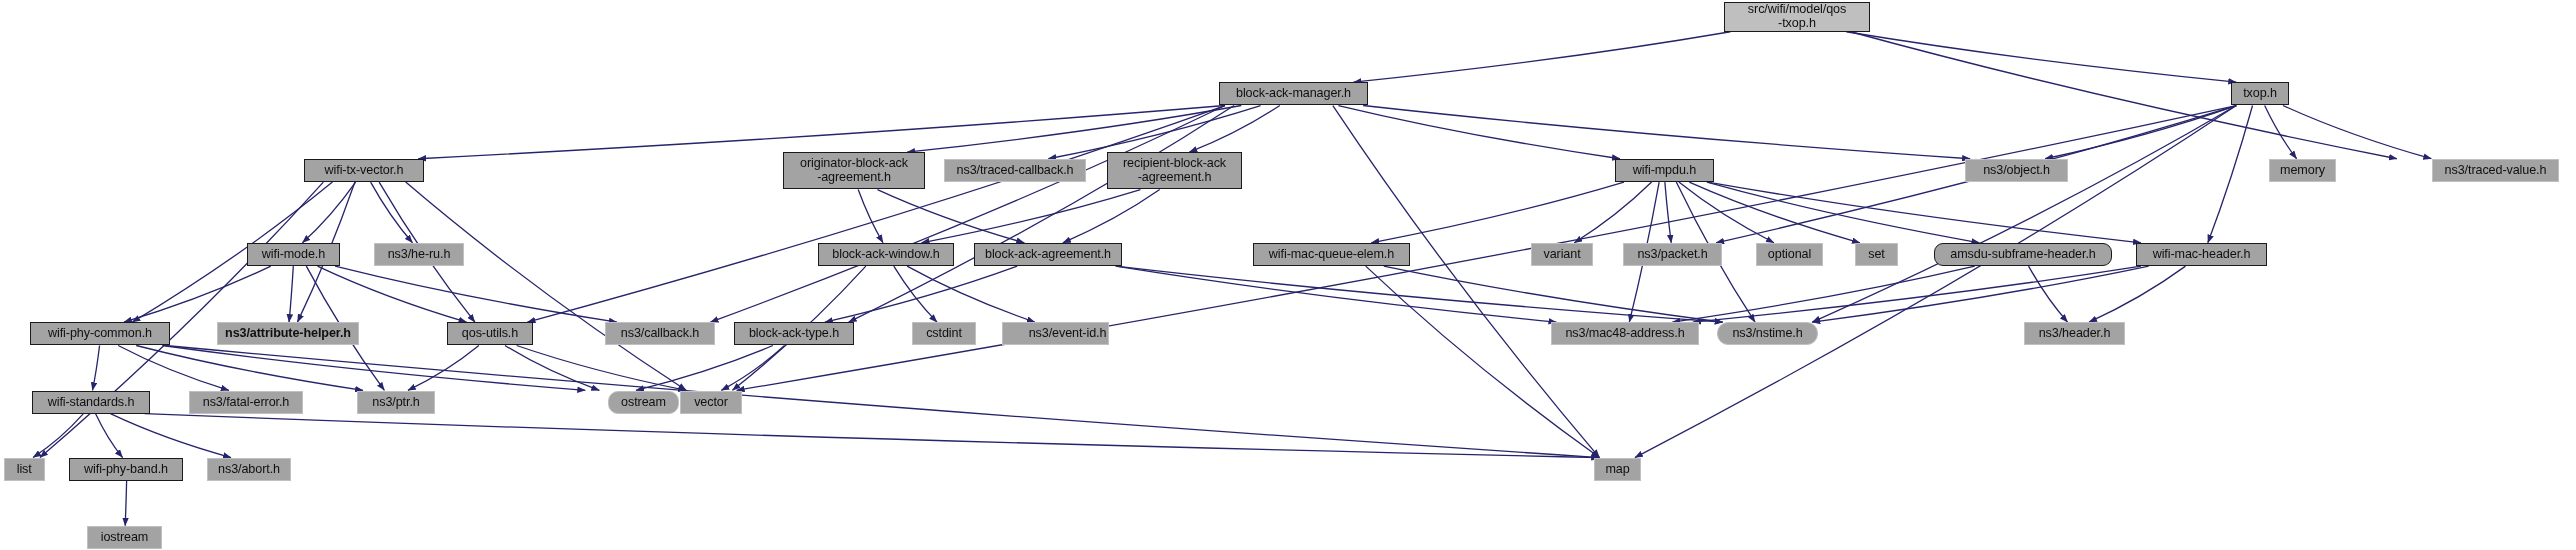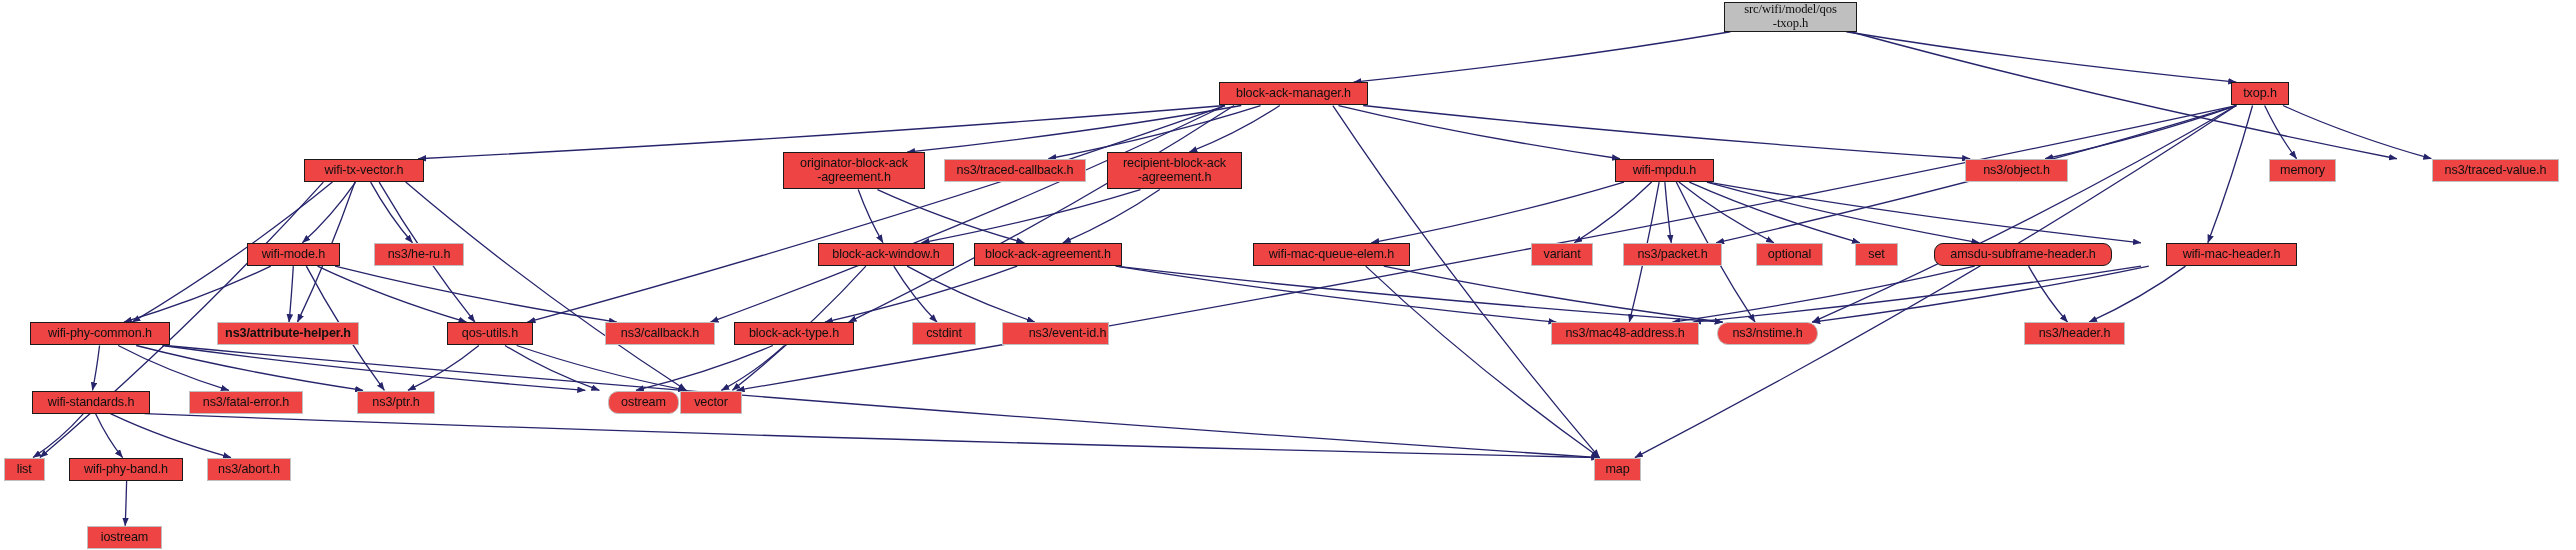--- a/index.html
+++ b/index.html
@@ -25,21 +25,21 @@
   }
   .node {
     position: absolute;
     box-sizing: border-box;
     display: flex;
     align-items: center;
     justify-content: center;
     text-align: center;
     line-height: 1.1;
     white-space: pre-line;
-    background: #ef4444;
+    background: #a3a3a3;
     border: 0.9px solid #c0c0c0;
     color: #101010;
     font-size: 12.6px;
     letter-spacing: -0.1px;
     z-index: 5;
   }
   .node.hdr {
     border: 1.5px solid #1a1a1a;
   }
   .node.root {
@@ -128,21 +128,21 @@
         <path d="M826.84,370 Q760.8340000000001,398 680.16,418" fill="none" stroke="#26246b" stroke-width="1.4" marker-end="url(#arrow)"></path>
         <path d="M839.32,370 Q808.8820000000001,398 771.68,418" fill="none" stroke="#26246b" stroke-width="1.4" marker-end="url(#arrow)"></path>
         <path d="M88.48,443 Q64.19800000000001,470.5 34.519999999999996,490" fill="none" stroke="#26246b" stroke-width="1.4" marker-end="url(#arrow)"></path>
         <path d="M101.56,443 Q114.556,470.5 130.44,490" fill="none" stroke="#26246b" stroke-width="1.4" marker-end="url(#arrow)"></path>
         <path d="M117.4,443 Q175.54,470.5 246.6,490" fill="none" stroke="#26246b" stroke-width="1.4" marker-end="url(#arrow)"></path>
         <path d="M154,443 Q855.1,470.5 1712,490" fill="none" stroke="#26246b" stroke-width="1.4" marker-end="url(#arrow)"></path>
         <path d="M134.76,515 Q134.076,543 133.24,563" fill="none" stroke="#26246b" stroke-width="1.4" marker-end="url(#arrow)"></path>
       </g>
   </svg>
   <div id="node-layer">
-      <div class="node root" style="left: 1724px; top: 1.9px; width: 133px; height: 30px; font-family: Liberation Serif, serif;">src/wifi/model/qos
+      <div class="node root" style="left: 1724px; top: 1.9px; width: 146px; height: 30px;">src/wifi/model/qos
 -txop.h</div>
       <div class="node hdr" style="left: 1219px; top: 82px; width: 149px; height: 23.4px;">block-ack-manager.h</div>
       <div class="node hdr" style="left: 2231px; top: 82px; width: 58px; height: 23.4px;">txop.h</div>
       <div class="node hdr" style="left: 304px; top: 159px; width: 120px; height: 23.4px;">wifi-tx-vector.h</div>
       <div class="node hdr" style="left: 783px; top: 152px; width: 142px; height: 37px;">originator-block-ack
 -agreement.h</div>
       <div class="node sys" style="left: 944px; top: 159px; width: 142px; height: 23.4px;">ns3/traced-callback.h</div>
       <div class="node hdr" style="left: 1107px; top: 152px; width: 135px; height: 37px;">recipient-block-ack
 -agreement.h</div>
       <div class="node hdr" style="left: 1615px; top: 159px; width: 99px; height: 23.4px;">wifi-mpdu.h</div>
@@ -152,21 +152,21 @@
       <div class="node hdr" style="left: 247px; top: 243px; width: 93px; height: 23.4px;">wifi-mode.h</div>
       <div class="node sys" style="left: 374px; top: 243px; width: 90px; height: 23.4px;">ns3/he-ru.h</div>
       <div class="node hdr" style="left: 818px; top: 243px; width: 136px; height: 23.4px;">block-ack-window.h</div>
       <div class="node hdr" style="left: 974px; top: 243px; width: 148px; height: 23.4px;">block-ack-agreement.h</div>
       <div class="node hdr" style="left: 1253px; top: 243px; width: 157px; height: 23.4px;">wifi-mac-queue-elem.h</div>
       <div class="node sys" style="left: 1531px; top: 243px; width: 62px; height: 23.4px;">variant</div>
       <div class="node sys" style="left: 1623px; top: 243px; width: 99px; height: 23.4px;">ns3/packet.h</div>
       <div class="node sys" style="left: 1756px; top: 243px; width: 67px; height: 23.4px;">optional</div>
       <div class="node sys" style="left: 1855px; top: 243px; width: 43px; height: 23.4px;">set</div>
       <div class="node hdr" style="left: 1934px; top: 243px; width: 178px; height: 23.4px; border-radius: 9px;">amsdu-subframe-header.h</div>
-      <div class="node hdr" style="left: 2136px; top: 243px; width: 131px; height: 23.4px; margin-left: 30px;">wifi-mac-header.h</div>
+      <div class="node hdr" style="left: 2136px; top: 243px; width: 131px; height: 23.4px;">wifi-mac-header.h</div>
       <div class="node hdr" style="left: 30px; top: 322px; width: 140px; height: 23.4px;">wifi-phy-common.h</div>
       <div class="node sys" style="left: 217px; top: 322px; width: 142px; height: 23.4px; font-weight: bold;">ns3/attribute-helper.h</div>
       <div class="node hdr" style="left: 447px; top: 322px; width: 86px; height: 23.4px;">qos-utils.h</div>
       <div class="node sys" style="left: 605px; top: 322px; width: 110px; height: 23.4px;">ns3/callback.h</div>
       <div class="node hdr" style="left: 734px; top: 322px; width: 120px; height: 23.4px;">block-ack-type.h</div>
       <div class="node sys" style="left: 912px; top: 322px; width: 64px; height: 23.4px;">cstdint</div>
       <div class="node sys" style="left: 1002px; top: 322px; width: 107px; height: 23.4px; padding-left: 24px;">ns3/event-id.h</div>
       <div class="node sys" style="left: 1551px; top: 322px; width: 148px; height: 23.4px;">ns3/mac48-address.h</div>
       <div class="node sys" style="left: 1717px; top: 322px; width: 101px; height: 23.4px; border-radius: 11px;">ns3/nstime.h</div>
       <div class="node sys" style="left: 2024px; top: 322px; width: 101px; height: 23.4px;">ns3/header.h</div>

